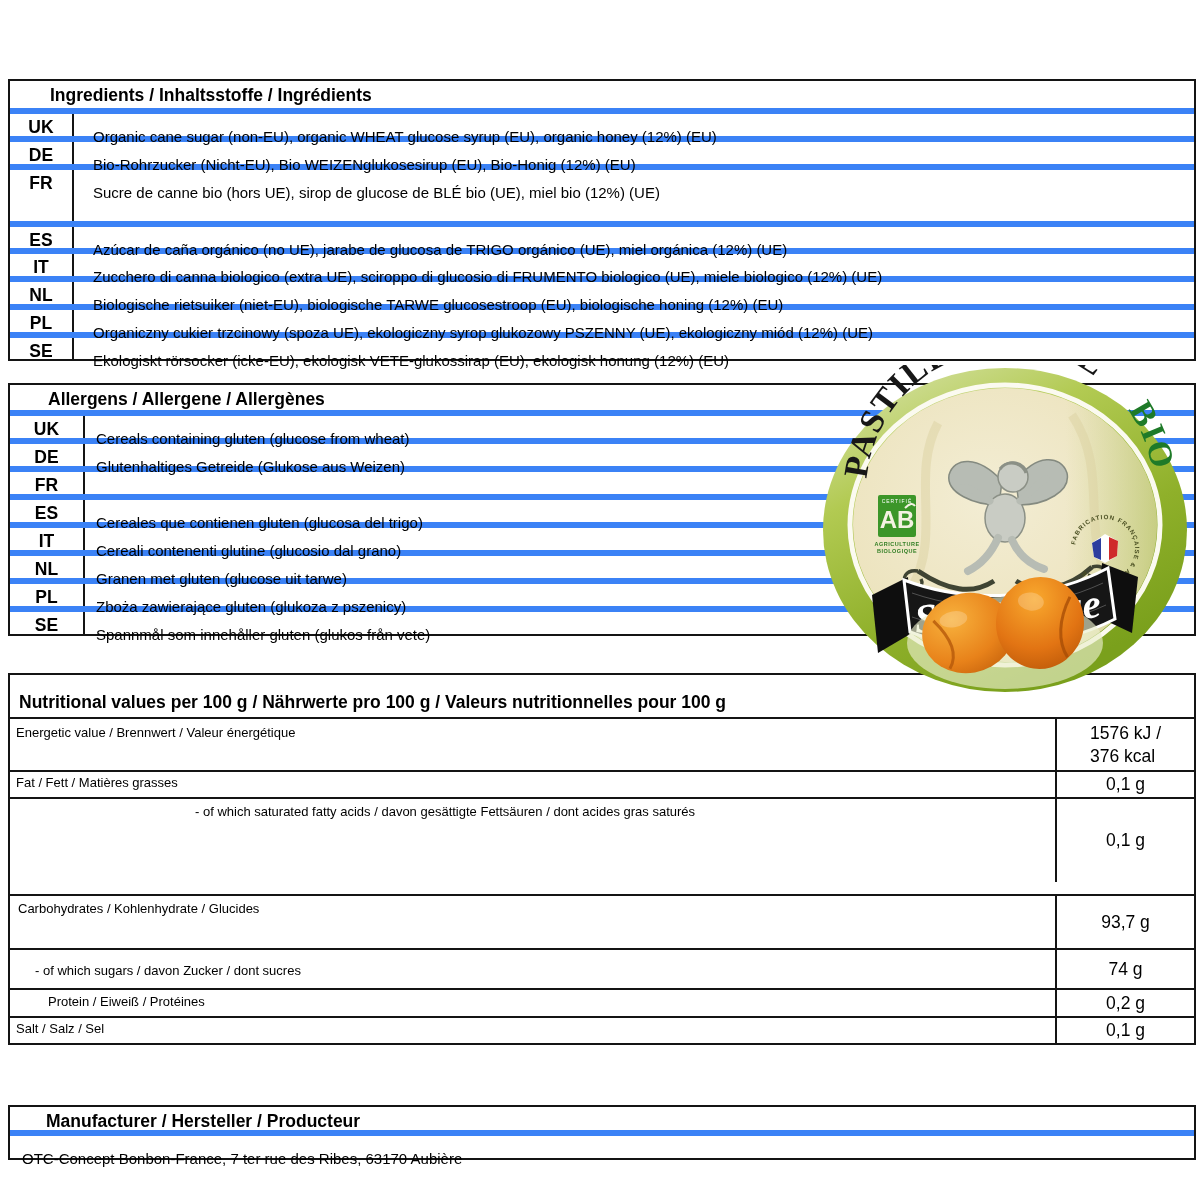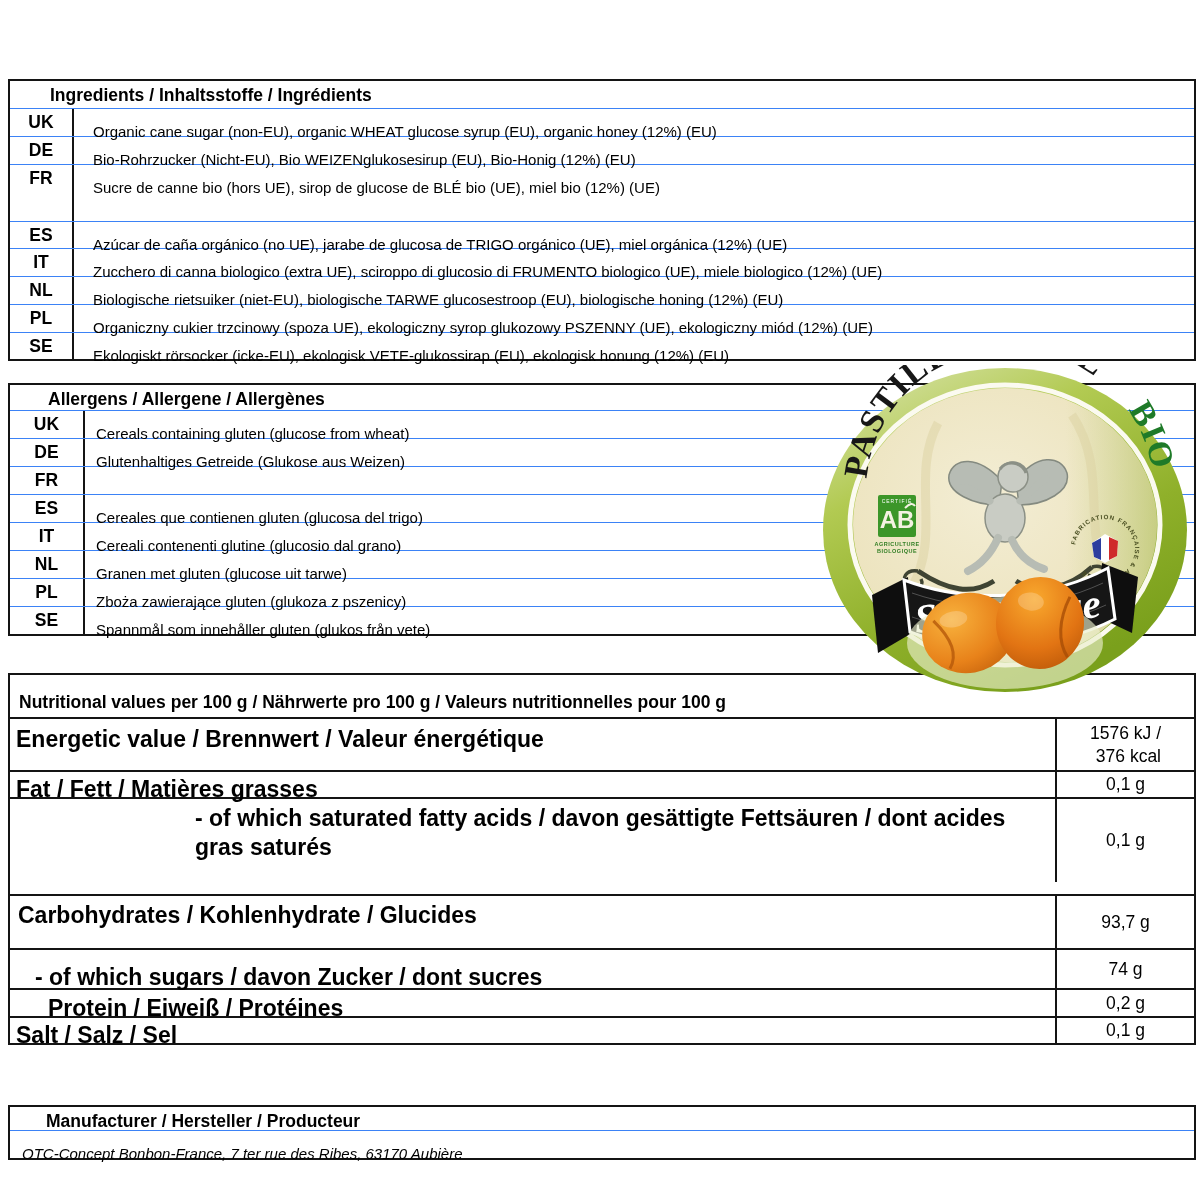--- a/index.html
+++ b/index.html
@@ -4,33 +4,33 @@
 <style>
   html,body{margin:0;padding:0;background:#fff;}
   #page{position:relative;width:1200px;height:1200px;background:#fff;overflow:hidden;
         font-family:"Liberation Sans",sans-serif;color:#000;}
   .tbl{position:absolute;left:8px;width:1188px;border:2px solid #141414;box-sizing:border-box;background:#fff;}
   .tbl-header{font-weight:bold;font-size:17.5px;line-height:1.2;box-sizing:border-box;padding-top:4px;}
   #ingredients .tbl-header{height:27px;padding-left:40px;}
   #allergens   .tbl-header{height:25px;padding-left:38px;}
   #nutrition   .tbl-header{height:42px;padding-left:9px;padding-top:17px;}
   #manufacturer .tbl-header{height:23px;padding-left:36px;}
-  .trow{display:flex;border-top:1px solid #3b82f6;box-sizing:border-box;}
+  .trow{display:flex;border-top:6px solid #3b82f6;box-sizing:border-box;}
   .lang-cell{flex:none;border-right:2px solid #141414;font-weight:bold;font-size:17.5px;
              text-align:center;padding-top:3px;box-sizing:border-box;}
   #ingredients .lang-cell{width:64px;}
   #allergens   .lang-cell{width:75px;}
   .txt-cell{flex:1;font-size:15px;line-height:1.3;padding-top:13px;box-sizing:border-box;}
   #ingredients .txt-cell{padding-left:19px;padding-right:10px;}
   #allergens   .txt-cell{padding-left:11px;padding-right:10px;}
-  #manufacturer .txt-cell{padding-left:12px;font-style:italic;}
+  #manufacturer .txt-cell{padding-left:12px;}
   .nrow{display:flex;border-top:2px solid #141414;box-sizing:border-box;}
-  .label-cell{flex:1;font-size:23px;line-height:1.25;box-sizing:border-box;font-weight:bold;}
+  .label-cell{flex:1;font-size:13px;line-height:1.25;box-sizing:border-box;}
   .value-cell{flex:none;width:139px;border-left:2px solid #141414;box-sizing:border-box;
-              display:flex;align-items:center;justify-content:center;text-align:right;
+              display:flex;align-items:center;justify-content:center;text-align:left;
               font-size:17.5px;line-height:1.3;white-space:pre-line;}
   #ingredients{top:43px;margin-top:36px;}
   #allergens{top:375px;margin-top:8px;}
   #nutrition{top:673px;}
   #manufacturer{top:1105px;}
   #tin{position:absolute;left:820px;top:365px;width:370px;height:331px;z-index:5;}
 </style>
 </head>
 <body>
 

